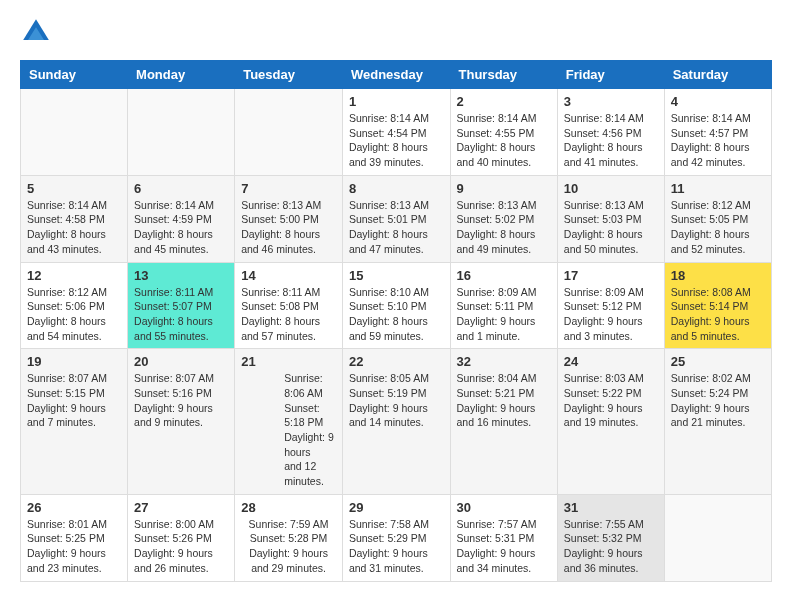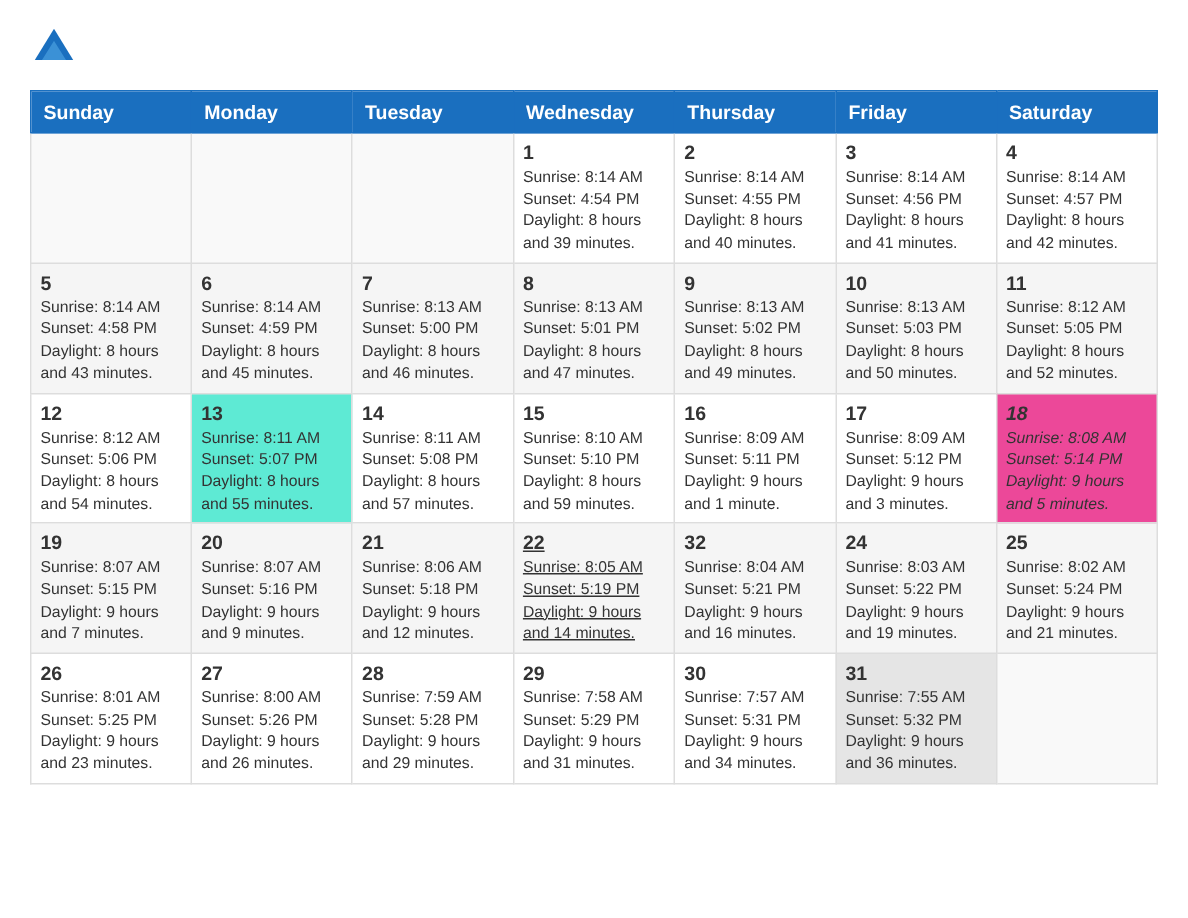--- a/index.html
+++ b/index.html
@@ -254,21 +254,21 @@
 Daylight: 9 hours
 and 1 minute.</div>
           </td>
           <td style="background: rgb(255, 255, 255);">
             <span class="day-number">17</span>
             <div class="day-info" style="white-space: pre-line;">Sunrise: 8:09 AM
 Sunset: 5:12 PM
 Daylight: 9 hours
 and 3 minutes.</div>
           </td>
-          <td style="background: #ec4899; font-style: italic;">
+          <td style="background: #fde047;">
             <span class="day-number">18</span>
             <div class="day-info" style="white-space: pre-line;">Sunrise: 8:08 AM
 Sunset: 5:14 PM
 Daylight: 9 hours
 and 5 minutes.</div>
           </td>
         </tr>
         <tr>
           <td style="background: rgb(245, 245, 245);">
             <span class="day-number">19</span>
@@ -279,26 +279,26 @@
           </td>
           <td style="background: rgb(245, 245, 245);">
             <span class="day-number">20</span>
             <div class="day-info" style="white-space: pre-line;">Sunrise: 8:07 AM
 Sunset: 5:16 PM
 Daylight: 9 hours
 and 9 minutes.</div>
           </td>
           <td style="background: rgb(245, 245, 245);">
             <span class="day-number">21</span>
-            <div class="day-info" style="white-space: pre-line;">Sunrise: 8:06 AM
+            <div class="day-info" style="white-space: pre-line; margin-left: 43px;">Sunrise: 8:06 AM
 Sunset: 5:18 PM
 Daylight: 9 hours
 and 12 minutes.</div>
           </td>
-          <td style="background: rgb(245, 245, 245); text-decoration: underline;">
+          <td style="background: rgb(245, 245, 245);">
             <span class="day-number">22</span>
             <div class="day-info" style="white-space: pre-line;">Sunrise: 8:05 AM
 Sunset: 5:19 PM
 Daylight: 9 hours
 and 14 minutes.</div>
           </td>
           <td style="background: rgb(245, 245, 245);">
             <span class="day-number">32</span>
             <div class="day-info" style="white-space: pre-line;">Sunrise: 8:04 AM
 Sunset: 5:21 PM
@@ -330,21 +330,21 @@
           </td>
           <td style="background: rgb(255, 255, 255);">
             <span class="day-number">27</span>
             <div class="day-info" style="white-space: pre-line;">Sunrise: 8:00 AM
 Sunset: 5:26 PM
 Daylight: 9 hours
 and 26 minutes.</div>
           </td>
           <td style="background: rgb(255, 255, 255);">
             <span class="day-number">28</span>
-            <div class="day-info" style="white-space: pre-line;">Sunrise: 7:59 AM
+            <div class="day-info" style="white-space: pre-line; text-align: center;">Sunrise: 7:59 AM
 Sunset: 5:28 PM
 Daylight: 9 hours
 and 29 minutes.</div>
           </td>
           <td style="background: rgb(255, 255, 255);">
             <span class="day-number">29</span>
             <div class="day-info" style="white-space: pre-line;">Sunrise: 7:58 AM
 Sunset: 5:29 PM
 Daylight: 9 hours
 and 31 minutes.</div>

